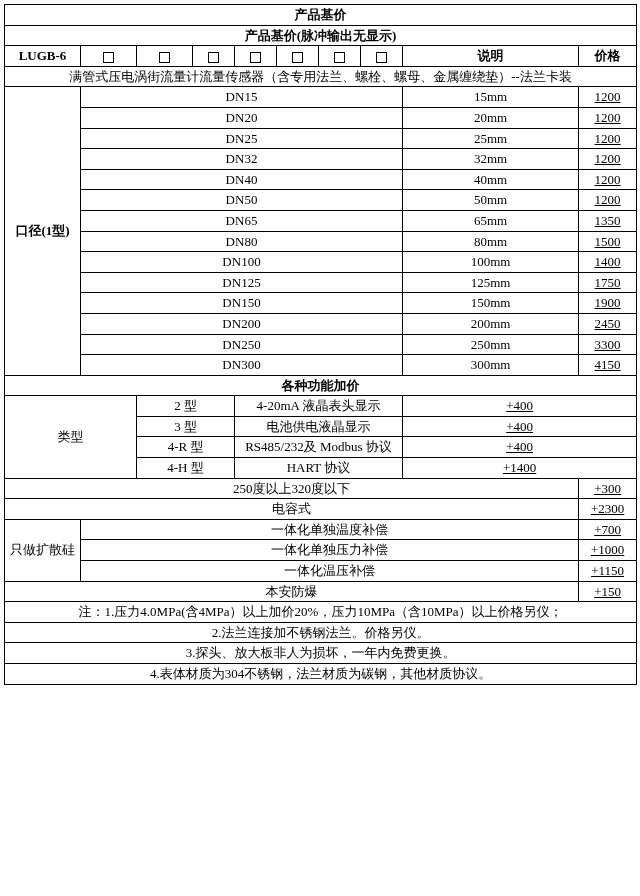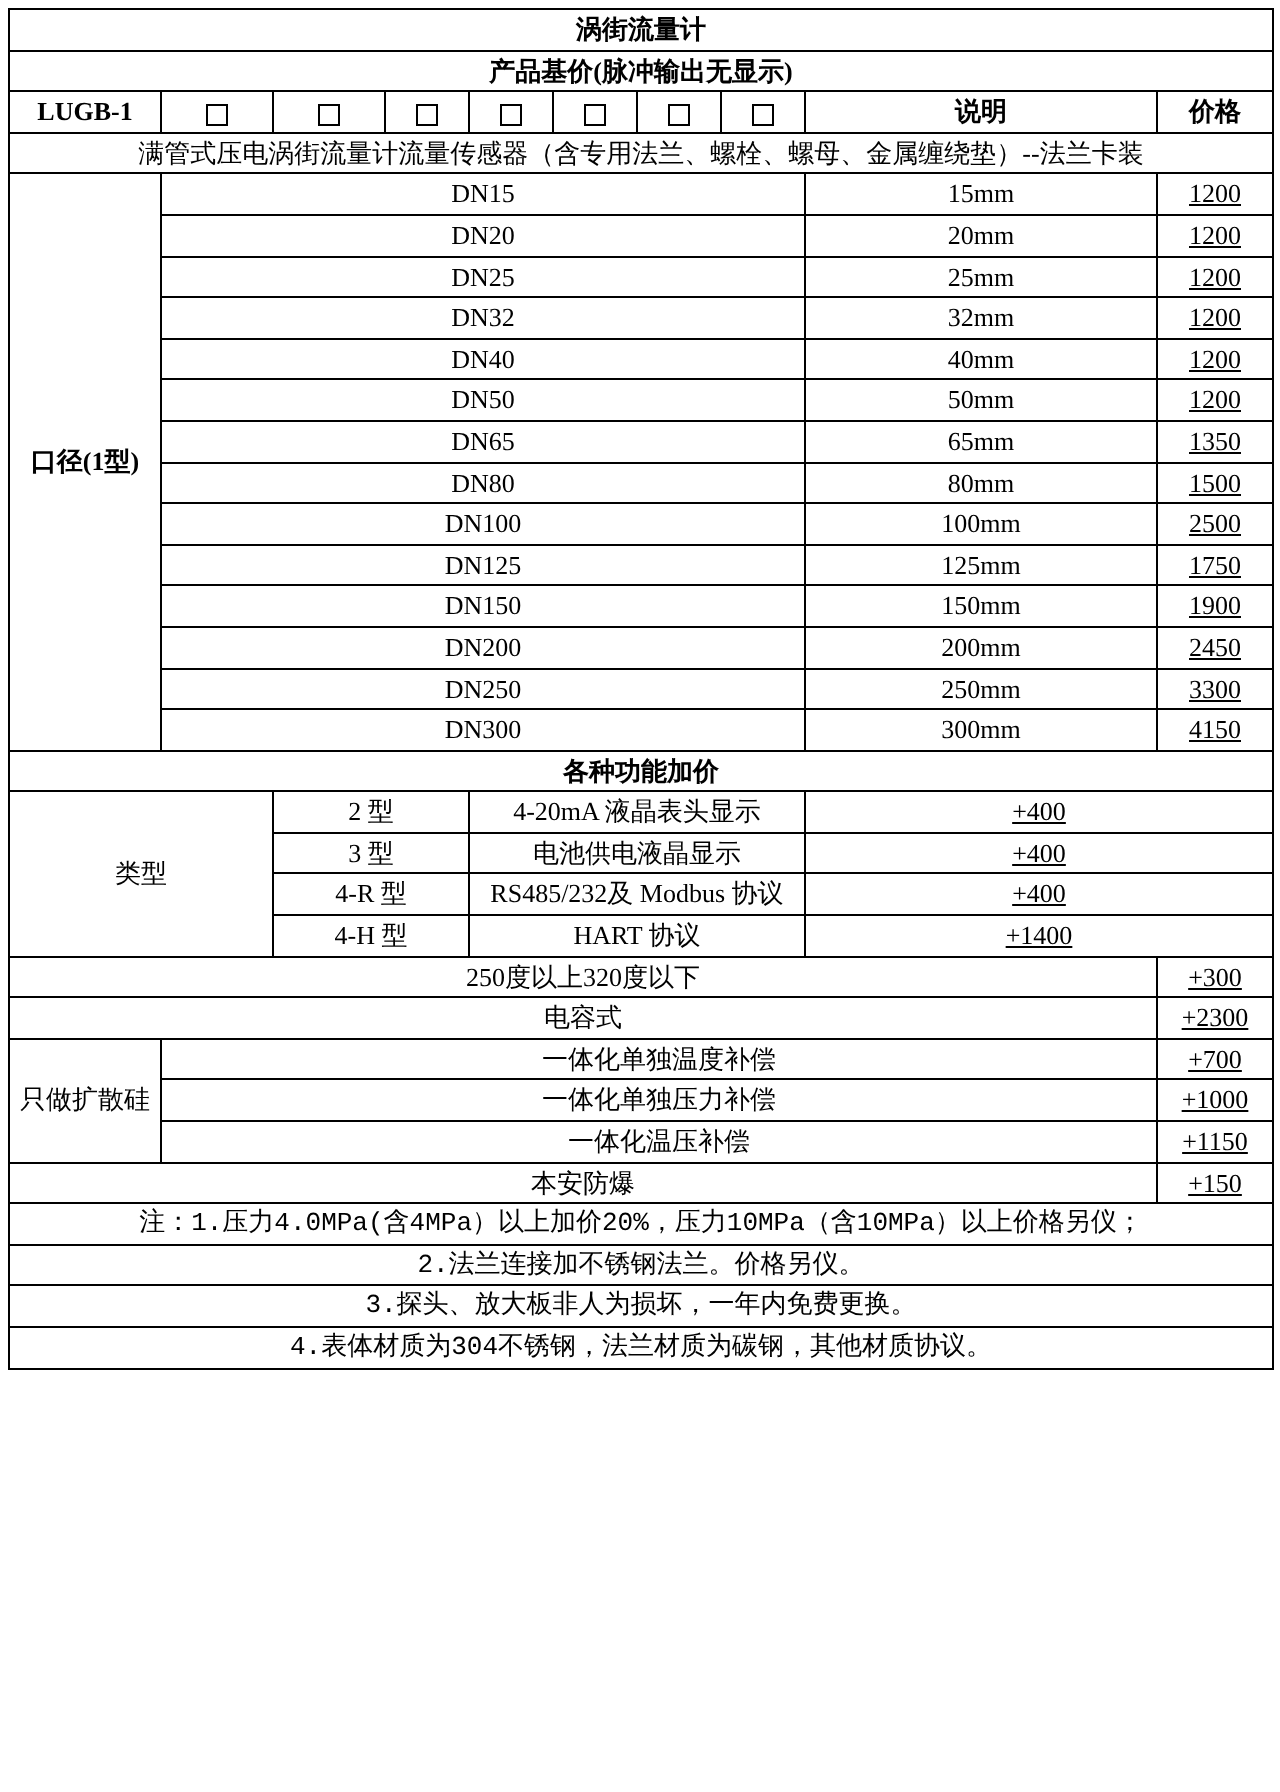--- a/index.html
+++ b/index.html
@@ -102,21 +102,20 @@
   .silicon-label {
     font-weight: normal;
     font-size: 13.5px;
     line-height: 1.25;
   }
   .note td {
     font-size: 13px;
     text-align: center;
     padding: 3px 4px;
     line-height: 1.3;
-    font-family: Liberation Mono, monospace;
   }
 </style>
 </head>
 <body>
 
 <div class="sheet">
   <table class="main">
     <colgroup>
       <col style="width:76px">
       <col style="width:56px">
@@ -125,29 +124,29 @@
       <col style="width:42px">
       <col style="width:42px">
       <col style="width:42px">
       <col style="width:42px">
       <col style="width:176px">
       <col style="width:58px">
     </colgroup>
     <tbody>
 
       <tr class="title-row">
-        <td colspan="10">涡街流量计</td>
+        <td colspan="10">产品基价</td>
       </tr>
 
       <tr class="subtitle-row">
         <td colspan="10">产品基价(脉冲输出无显示)</td>
       </tr>
 
       <tr class="hdr-row">
-        <td>LUGB-1</td>
+        <td>LUGB-6</td>
         <td><span class="chk"></span></td>
         <td><span class="chk"></span></td>
         <td><span class="chk"></span></td>
         <td><span class="chk"></span></td>
         <td><span class="chk"></span></td>
         <td><span class="chk"></span></td>
         <td><span class="chk"></span></td>
         <td>说明</td>
         <td>价格</td>
       </tr>
@@ -193,21 +192,21 @@
         <td class="price-cell">1350</td>
       </tr>
       <tr>
         <td colspan="7" class="dn-cell">DN80</td>
         <td class="mm-cell">80mm</td>
         <td class="price-cell">1500</td>
       </tr>
       <tr>
         <td colspan="7" class="dn-cell">DN100</td>
         <td class="mm-cell">100mm</td>
-        <td class="price-cell">2500</td>
+        <td class="price-cell">1400</td>
       </tr>
       <tr>
         <td colspan="7" class="dn-cell">DN125</td>
         <td class="mm-cell">125mm</td>
         <td class="price-cell">1750</td>
       </tr>
       <tr>
         <td colspan="7" class="dn-cell">DN150</td>
         <td class="mm-cell">150mm</td>
         <td class="price-cell">1900</td>

